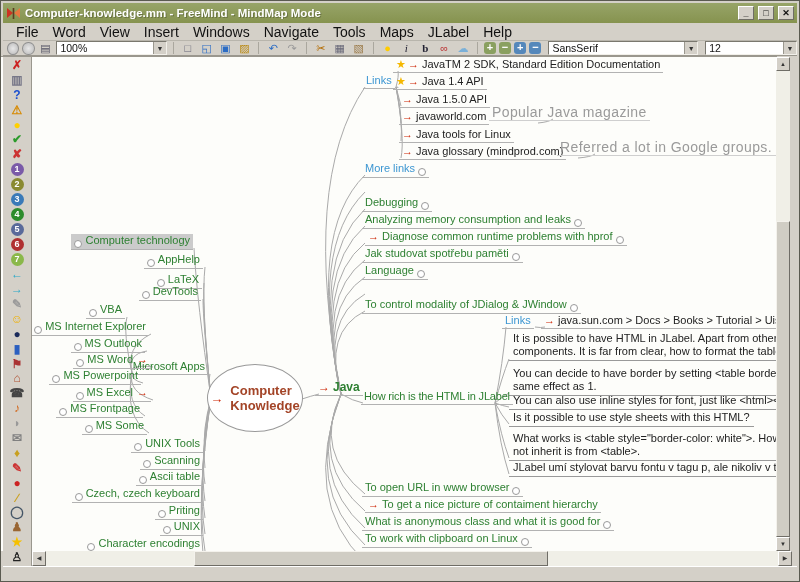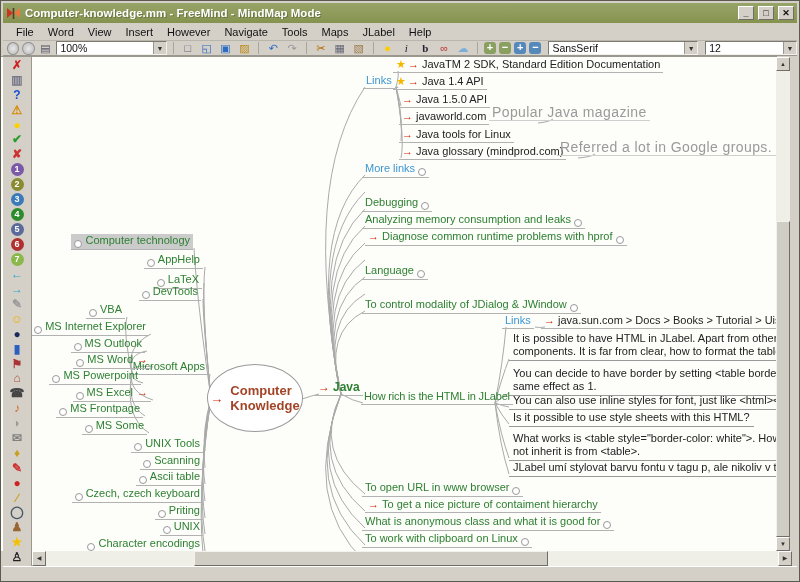--- a/index.html
+++ b/index.html
@@ -34,21 +34,21 @@
 
   
   .titlebar { position:absolute; left:2px; top:2px; right:2px; height:20px; background:linear-gradient(#97a468,#86934f);
           display:flex; align-items:center; padding:0 3px; gap:4px; }
   .titlebar .txt { color:#fff; font-weight:bold; font-size:11.5px; flex:1;
           text-shadow:1px 1px 0 rgba(0,0,0,.25); white-space:nowrap; overflow:hidden; }
   .winbtn { width:16px; height:14px; background:#d4d0c8; border:1px solid; border-color:#fff #6f6d66 #6f6d66 #fff;
           font-size:9px; font-weight:bold; color:#111; text-align:center; line-height:12px; }
   .menubar { position:absolute; left:2px; top:22px; right:2px; height:18px; background:#d4d0c8;
           display:flex; align-items:center; padding-left:6px; gap:0; border-bottom:1px solid #b8b5ac; }
-  .menubar span { font-size:11px; color:#111; padding:2px 7px; }
+  .menubar span { font-size:14px; color:#111; padding:2px 7px; }
   .toolbar { position:absolute; left:2px; top:40px; right:2px; height:15px; background:#d4d0c8;
           display:flex; align-items:center; padding-left:4px; gap:3px; border-bottom:1px solid #9a978e; }
   .tbtn { width:17px; height:13px; display:inline-flex; align-items:center; justify-content:center;
           font-size:11px; line-height:13px; }
   .roundbtn { width:13px; height:13px; border-radius:50%; background:radial-gradient(#e8e8e8,#b8b8b8);
           border:1px solid #909090; }
   .sep { width:1px; height:12px; background:#aaa79e; margin:0 3px; }
   .combo { height:14px; background:#fff; border:1px solid; border-color:#7a786f #f2f0ea #f2f0ea #7a786f;
           display:flex; align-items:center; font-size:10.5px; padding-left:3px; color:#111; }
   .combo .dd { margin-left:auto; width:13px; height:100%; background:#d4d0c8;
@@ -159,20 +159,21 @@
     <div class="node black" style="left:398px;top:53px"><span class="arrow">→</span><span>javaworld.com</span></div>
     <div class="node note" style="left:488px;top:49px">Popular Java magazine</div>
     <div class="node black" style="left:398px;top:71px"><span class="arrow">→</span><span>Java tools for Linux</span></div>
     <div class="node black" style="left:398px;top:88px"><span class="arrow">→</span><span>Java glossary  (mindprod.com)</span></div>
     <div class="node note" style="left:556px;top:84px">Referred a lot in Google groups. But the navigation is poor.</div>
 
     <div class="node blue cR" style="left:361px;top:105px">More links</div>
     <div class="node cR" style="left:361px;top:139px">Debugging</div>
     <div class="node cR" style="left:361px;top:156px">Analyzing memory consumption and leaks</div>
     <div class="node cR" style="left:364px;top:173px"><span class="arrow">→</span><span>Diagnose common runtime problems with hprof</span></div>
+    <div class="node cR" style="left:361px;top:190px">Jak studovat spotřebu paměti</div>
     <div class="node cR" style="left:361px;top:207px">Language</div>
     <div class="node cR" style="left:361px;top:241px">To control modality of JDialog &amp; JWindow</div>
 
     <div class="node blue" style="left:501px;top:257px">Links</div>
     <div class="node black" style="left:540px;top:257px"><span class="arrow">→</span><span>java.sun.com &gt; Docs &gt; Books &gt; Tutorial &gt; Uiswing &gt; Components</span></div>
 
     <div class="para" style="left:508px;top:275px">
         <div>It is possible to have HTML in JLabel. Apart from others, it is possible to</div>
         <div>components. It is far from clear, how to format the table though.</div>
       </div>
@@ -235,21 +236,21 @@
     <span class="winbtn">_</span>
     <span class="winbtn">□</span>
     <span class="winbtn">✕</span>
   </div>
 
   <div class="menubar">
     <span>File</span>
     <span>Word</span>
     <span>View</span>
     <span>Insert</span>
-    <span>However</span>
+    <span>Windows</span>
     <span>Navigate</span>
     <span>Tools</span>
     <span>Maps</span>
     <span>JLabel</span>
     <span>Help</span>
   </div>
 
   <div class="toolbar">
     <span class="roundbtn"></span>
     <span class="roundbtn"></span>

